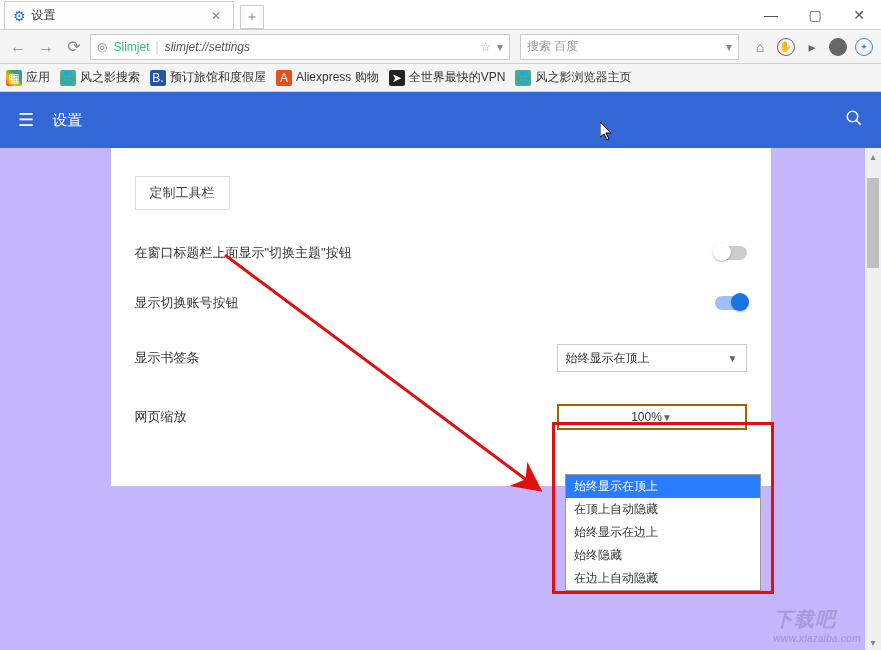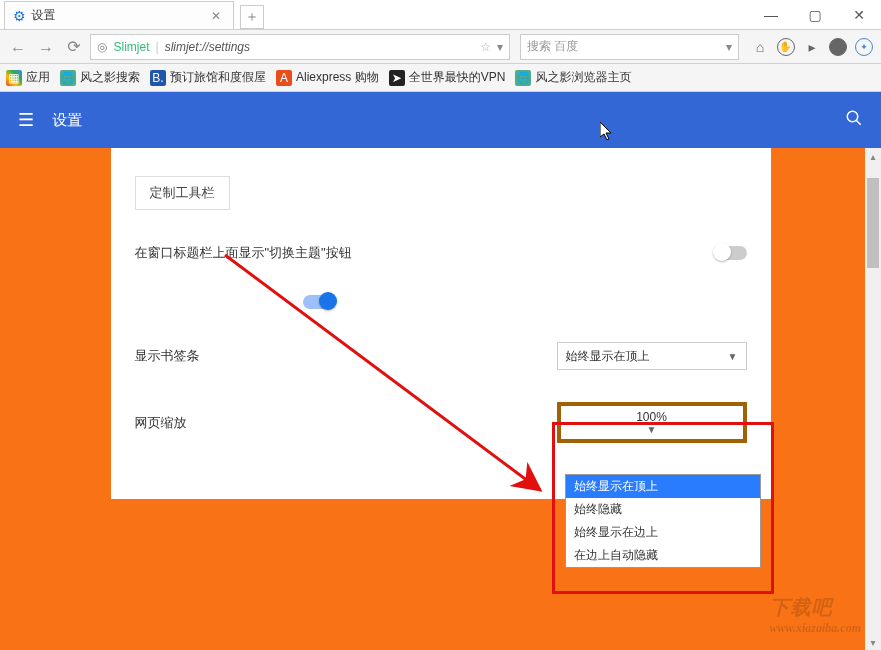--- a/index.html
+++ b/index.html
@@ -34,52 +34,52 @@
 .bmitem { display: flex; align-items: center; gap: 4px; color: #333; }
 .bmitem .ico { width: 16px; height: 16px; display: flex; align-items: center; justify-content: center; font-size: 12px; color: #fff; border-radius: 2px; }
 
 
 .sheader { height: 56px; background: #3367d6; color: #fff; display: flex; align-items: center; padding: 0 18px; }
 .sheader .menu { font-size: 18px; margin-right: 18px; }
 .sheader .htitle { font-size: 15px; }
 .sheader .search { margin-left: auto; font-size: 18px; }
 
 
-.content { position: absolute; top: 148px; left: 0; right: 0; bottom: 0; overflow-y: auto; background: #f97316; }
+.content { position: absolute; top: 148px; left: 0; right: 0; bottom: 0; overflow-y: auto; background: #c4b5fd; }
 .panel { width: 660px; margin: 0 auto; background: #fff; padding: 18px 24px 40px 24px; }
 .custbtn { border: 1px solid #ddd; padding: 7px 14px; font-size: 13px; color: #444; display: inline-block; }
 .row { display: flex; align-items: center; padding: 16px 0; font-size: 13px; color: #333; min-height: 48px; }
 .row .label { flex: 1; }
 .row .ctrl { flex: 0 0 200px; display: flex; justify-content: flex-end; }
 
 
 .toggle { width: 32px; height: 14px; border-radius: 8px; position: relative; }
 .toggle.on { background: #9cc0f7; }
 .toggle.on::after { content: ""; position: absolute; right: -2px; top: -3px; width: 18px; height: 18px; background: #1a73e8; border-radius: 50%; box-shadow: 0 1px 2px rgba(0,0,0,0.3); }
 .toggle.off { background: #ccc; }
 .toggle.off::after { content: ""; position: absolute; left: -2px; top: -3px; width: 18px; height: 18px; background: #fff; border-radius: 50%; box-shadow: 0 1px 2px rgba(0,0,0,0.3); }
 
 
 .selectbox { width: 190px; height: 28px; border: 1px solid #ccc; background: #fff; display: flex; align-items: center; padding: 0 8px; font-size: 12px; color: #333; position: relative; }
 .selectbox .arrow { margin-left: auto; color: #666; font-size: 10px; }
-.selectwide { width: 190px; border: 4px solid #a16207; display: flex; align-items: center; padding: 4px 8px; font-size: 12px; justify-content: center; flex-direction: column; }
+.selectwide { width: 190px; border: 2px solid #a16207; display: flex; align-items: center; padding: 4px 8px; font-size: 12px; justify-content: center; }
 
 .dropdown { position: absolute; width: 196px; background: #fff; border: 1px solid #999; font-size: 12px; z-index: 50; }
 .dropdown .opt { padding: 3px 8px; color: #333; }
 .dropdown .opt.sel { background: #2a7cff; color: #fff; }
 
 .redbox { position: absolute; border: 3px solid #e20f0f; pointer-events: none; z-index: 40; }
 
 .scrollbar { position: absolute; right: 0; top: 148px; bottom: 0; width: 16px; background: #f0f0f0; }
 .scrollbar .thumb { position: absolute; left: 2px; right: 2px; top: 30px; height: 90px; background: #c0c0c0; }
 .scrollbar .arr { position: absolute; left: 0; right: 0; height: 16px; display: flex; align-items: center; justify-content: center; font-size: 10px; color: #888; }
 
 .cursor { position: absolute; z-index: 200; font-size: 16px; color: #000; }
-.watermark { position: absolute; right: 20px; bottom: 14px; font-size: 20px; font-weight: bold; color: rgba(0,0,0,0.15); font-style: italic; letter-spacing: 1px; z-index: 60; }
-.watermark .sub { display: block; font-size: 12px; text-align: center; letter-spacing: 0; font-family: Liberation Serif, serif; }
+.watermark { position: absolute; right: 20px; bottom: 6px; font-size: 20px; font-weight: bold; color: rgba(0,0,0,0.15); font-style: italic; letter-spacing: 1px; z-index: 60; }
+.watermark .sub { display: block; font-size: 10px; text-align: center; letter-spacing: 0; }
 </style>
 </head>
 <body>
 
 <div class="titlebar">
   <div class="tab">
     <span class="favicon">⚙</span>
     <span class="title">设置</span>
     <span class="close">✕</span>
   </div>
@@ -166,20 +166,21 @@
       <span class="custbtn">定制工具栏</span>
     </div>
 
     <div class="row">
       <span class="label">在窗口标题栏上面显示"切换主题"按钮</span>
       <span class="ctrl">
           <span class="toggle off"></span>
         </span>
     </div>
     <div class="row">
+      <span class="label">显示切换账号按钮</span>
       <span class="ctrl">
           <span class="toggle on"></span>
         </span>
     </div>
     <div class="row">
       <span class="label">显示书签条</span>
       <span class="ctrl">
         <span class="selectbox">
           <span>始终显示在顶上</span>
           <span class="arrow">▼</span>
@@ -195,22 +196,23 @@
         </span>
       </span>
     </div>
   </div>
 </div>
 
 <div class="redbox" style="left:552px; top:422px; width:222px; height:172px;"></div>
 
 <div class="dropdown" style="left:565px; top:474px;">
   <div class="opt sel">始终显示在顶上</div>
+  <div class="opt">在顶上自动隐藏</div>
+  <div class="opt">始终显示在边上</div>
   <div class="opt">始终隐藏</div>
-  <div class="opt">始终显示在边上</div>
   <div class="opt">在边上自动隐藏</div>
 </div>
 
 <svg style="position:absolute;left:0;top:0;z-index:45;pointer-events:none;" width="881" height="650">
   <defs>
       <marker id="ah" markerWidth="12" markerHeight="12" refX="9" refY="5" orient="auto">
         <path d="M0,0 L10,5 L0,10 L3,5 Z" fill="#e20f0f"></path>
       </marker>
     </defs>
   <line x1="225" y1="255" x2="540" y2="490" stroke="#e20f0f" stroke-width="3" marker-end="url(#ah)"></line>

